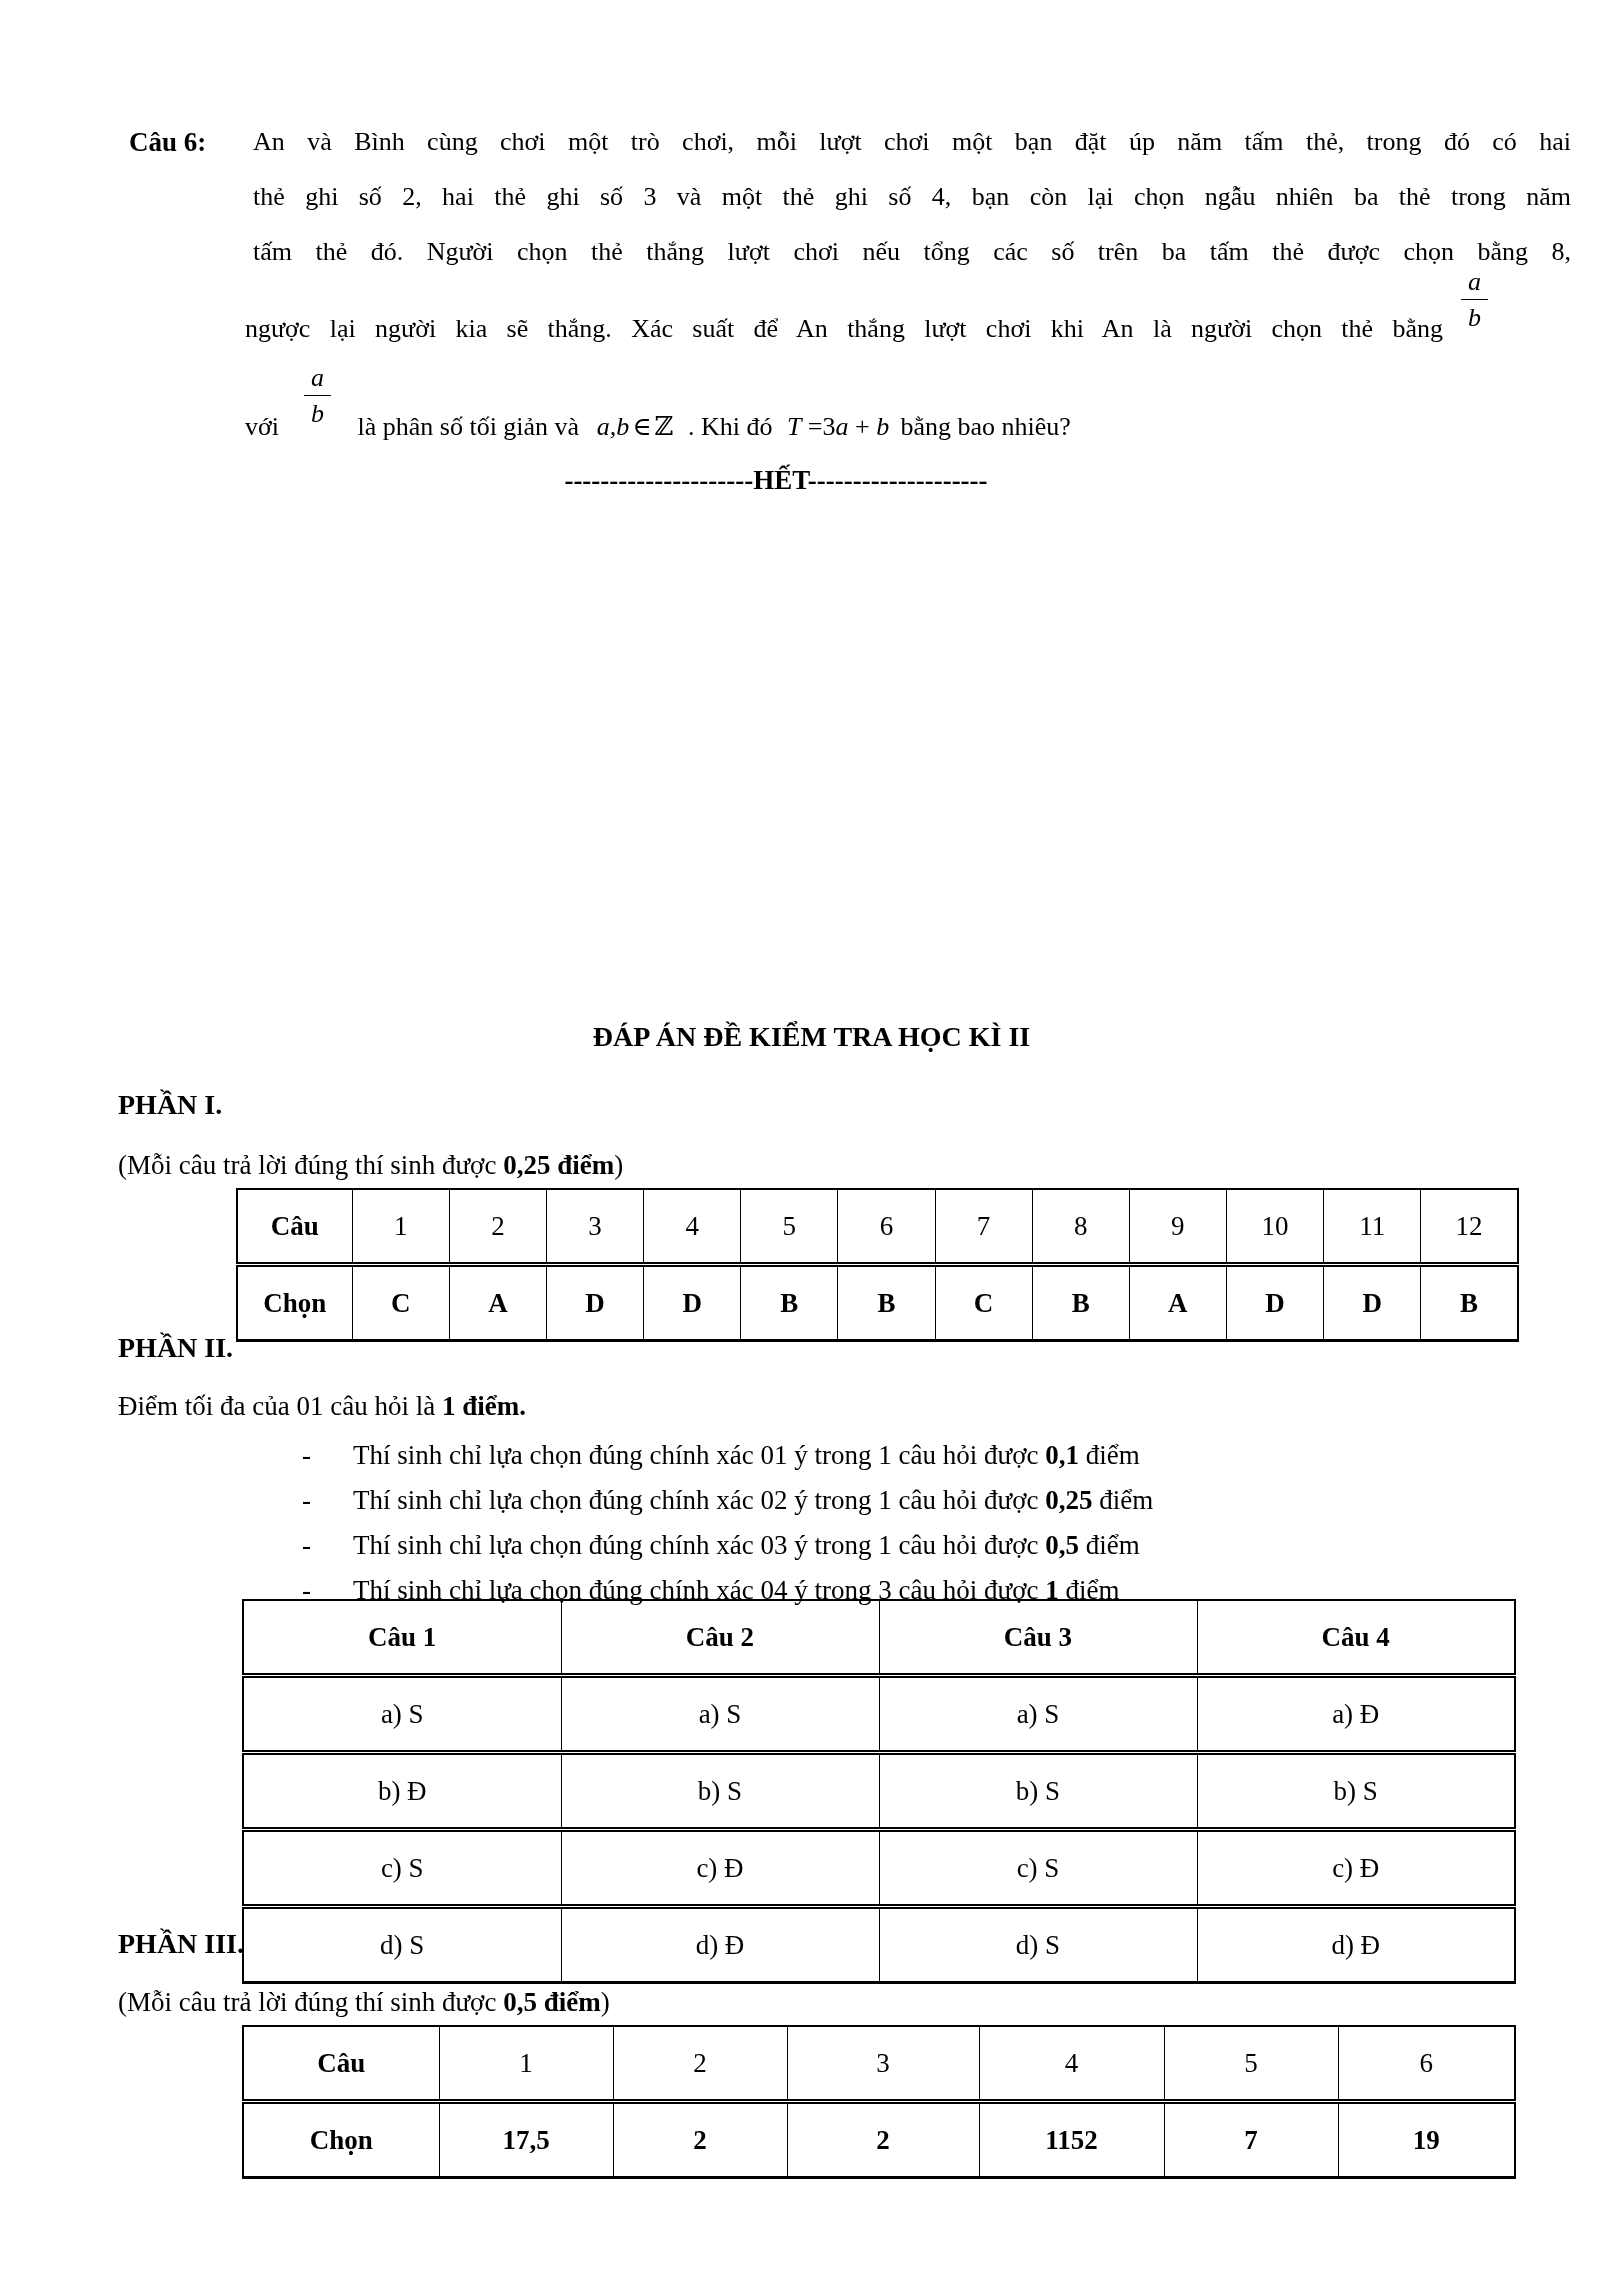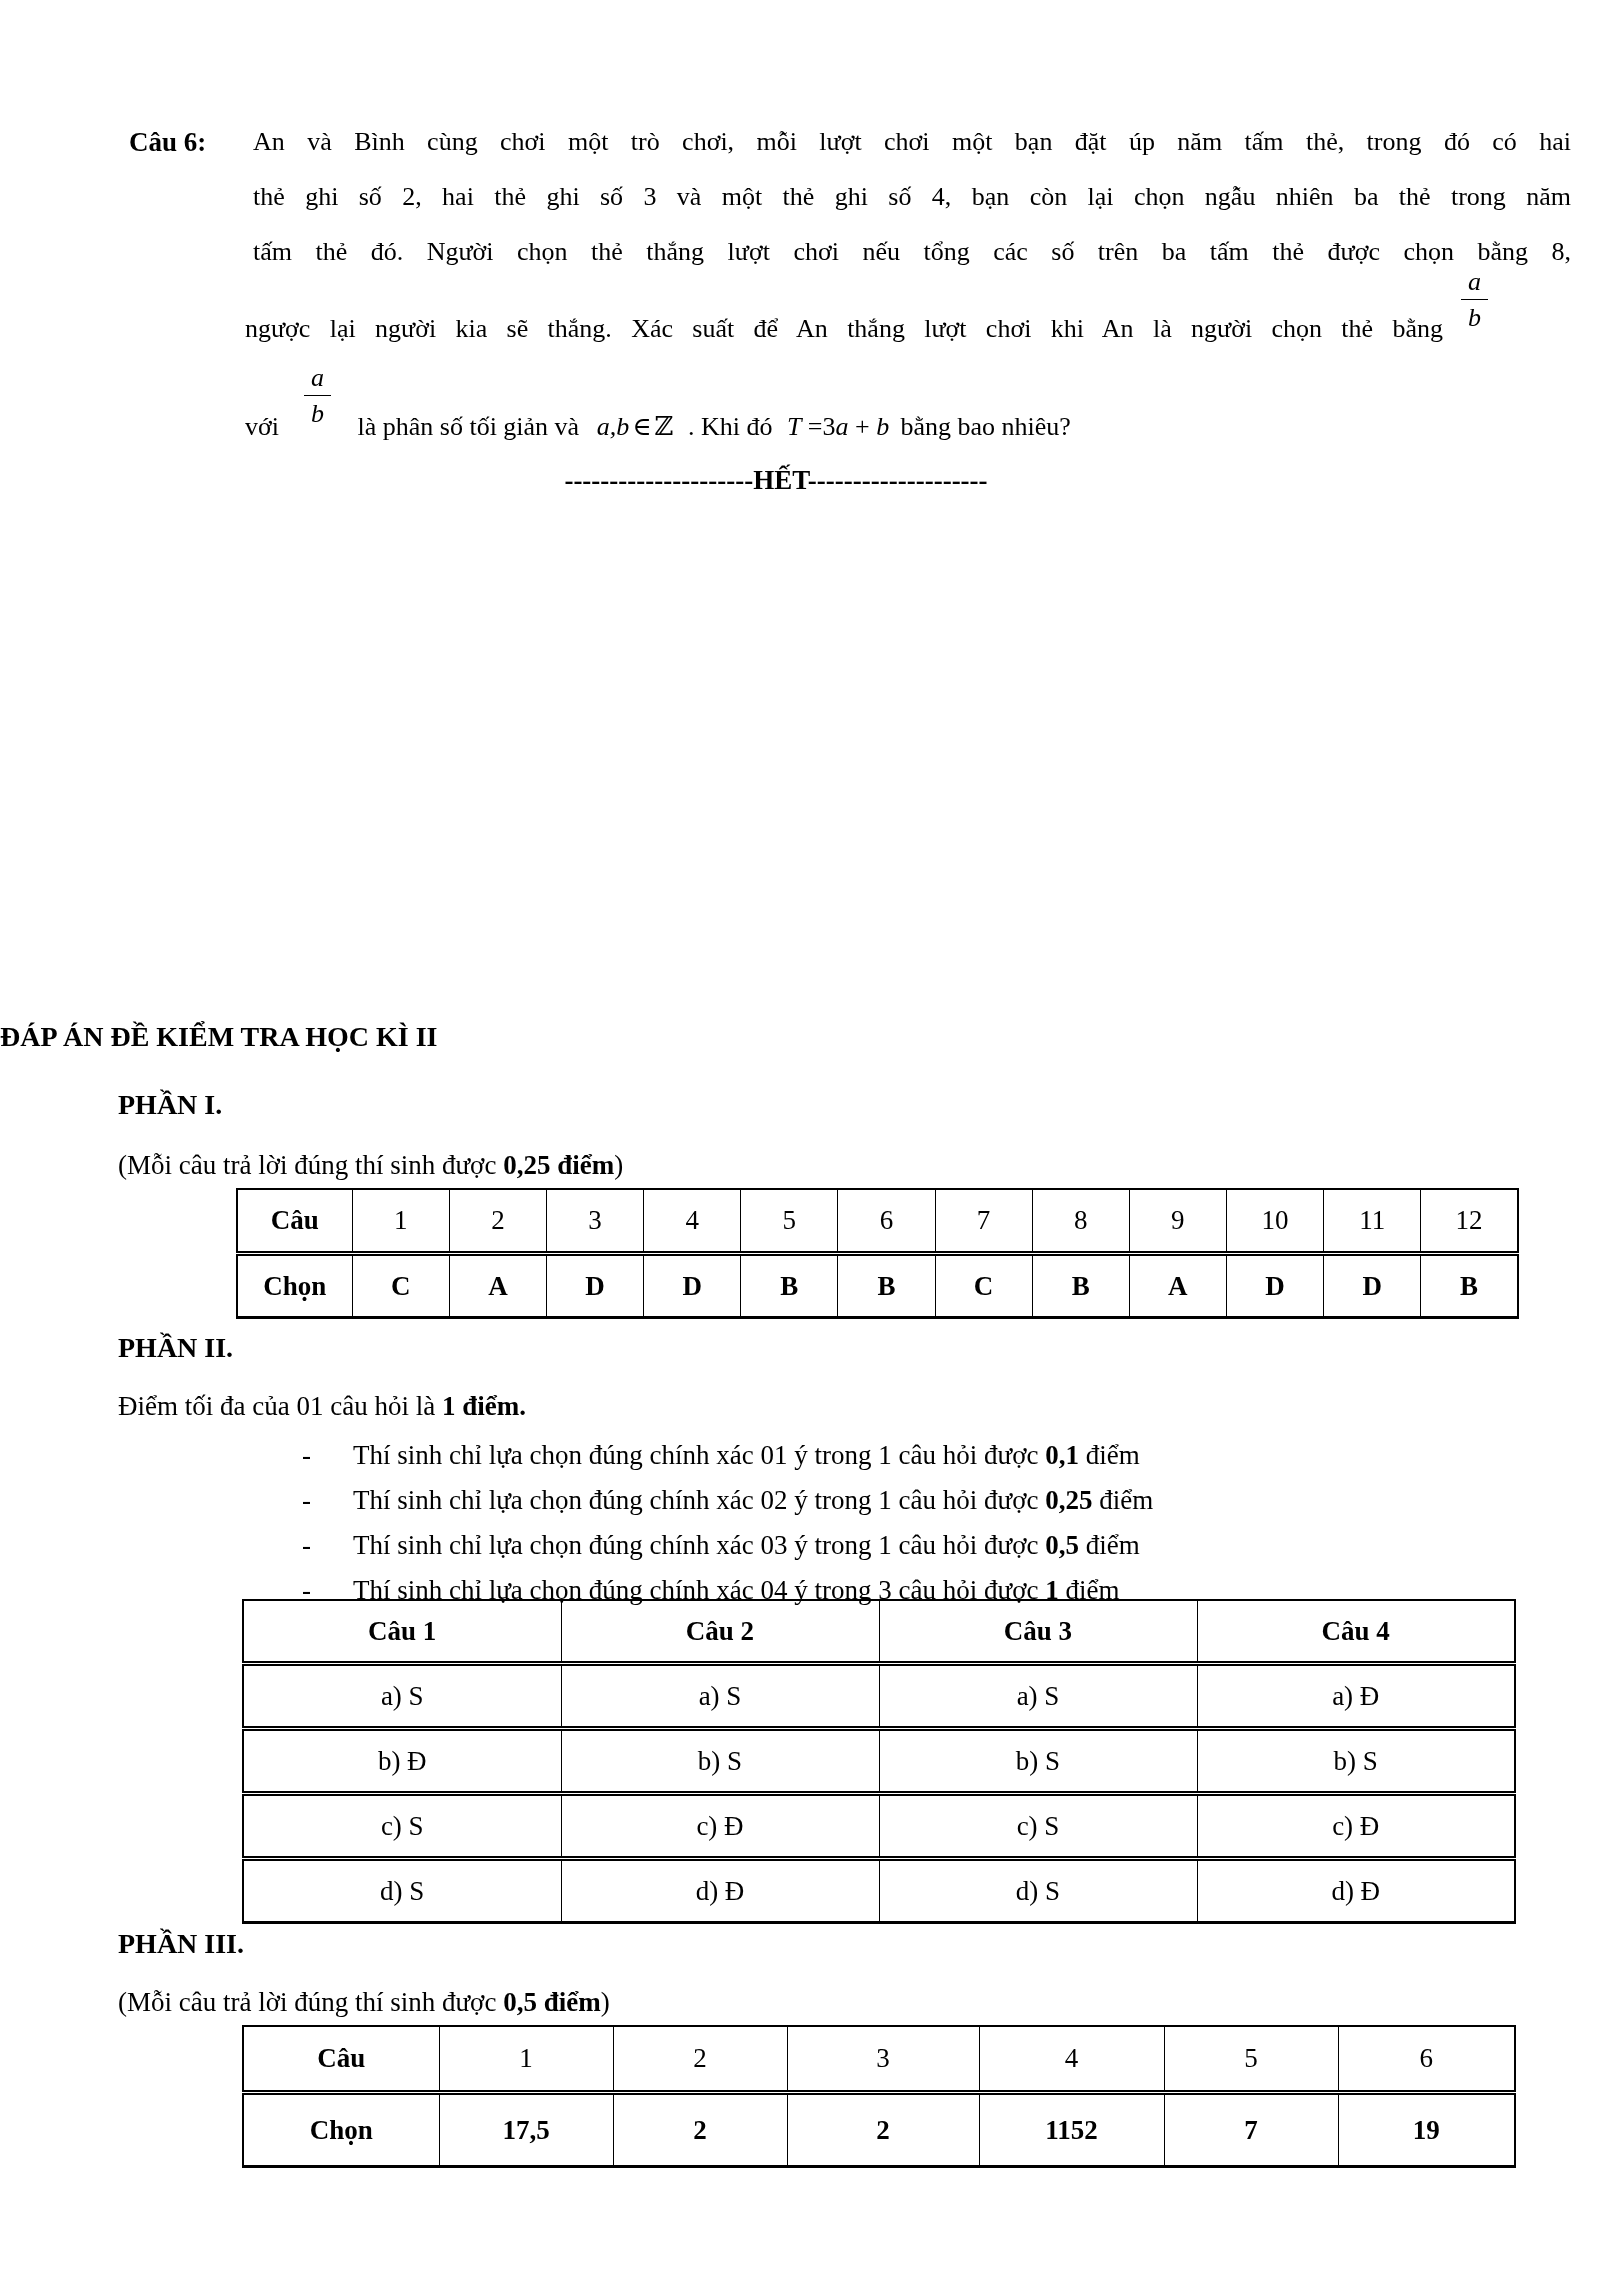--- a/index.html
+++ b/index.html
@@ -23,31 +23,31 @@
   .q-line4 .frac{position:absolute;right:75px;top:-47px;}
   .q-line5{position:absolute;left:245px;top:409px;width:1351px;font-size:26px;}
   .q-line5 .frac{position:absolute;left:59px;top:-49px;}
   .q-line5 .mid{margin-left:72px;}
   .mathv{font-style:italic;}
   .mset{margin:0 7.9px 0 11px;}
   .melem{margin:0 3.1px;font-style:normal;}
   .mT{margin:0 4.7px 0 7.9px;}
   .het{position:absolute;left:0;top:462px;width:1552px;text-align:center;font-weight:bold;}
   
-  .ak-title{position:absolute;left:0;top:1019px;width:1623px;font-weight:bold;font-size:28px;}
+  .ak-title{position:absolute;left:0;top:1019px;width:1623px;text-align:center;font-weight:bold;font-size:28px;}
   .part-head{position:absolute;left:118px;font-weight:bold;font-size:28px;}
   .p1{top:1087px}.p2{top:1330px}.p3{top:1926px}
   .note{position:absolute;left:118px;}
   .n1{top:1147px}.n2{top:1388px}.n3{top:1984px}
   .bullets{position:absolute;left:302px;top:1433px;}
   .bullet{display:flex;line-height:45px;}
   .bullet .dash{display:inline-block;width:51px;}
   
   table.tbl{border-collapse:collapse;table-layout:fixed;position:absolute;border:2.4px solid #000;}
-  table.tbl td{border:1.6px solid #000;text-align:center;vertical-align:middle;padding:12px;font-size:27px;}
+  table.tbl td{border:1.6px solid #000;text-align:center;vertical-align:middle;padding:18px;font-size:27px;}
   table.tbl tr + tr td{border-top:5.5px double #000;margin-top:15px;}
   table.tbl tr:last-child td{border-bottom:3.1px solid #000;}
   .hd{font-weight:bold;}
   .t1{left:236px;top:1188px;width:1283px;}
   .t1 tr{height:64px;}
   .t2{left:242px;top:1599px;width:1272px;}
   .t2 tr{height:63px;}
   .t3{left:242px;top:2025px;width:1271px;}
   .t3 tr.r1{height:66px;}
   .t3 tr.r2{height:74px;}

